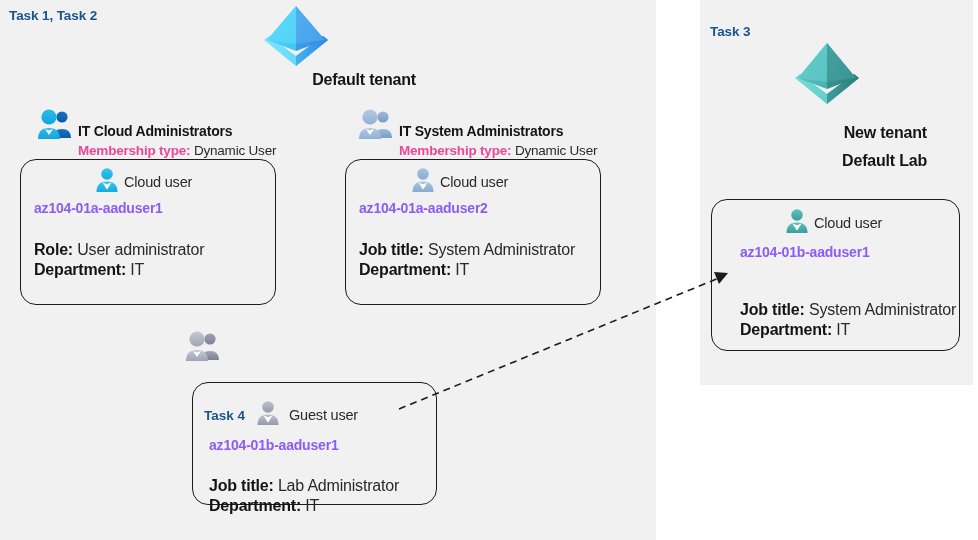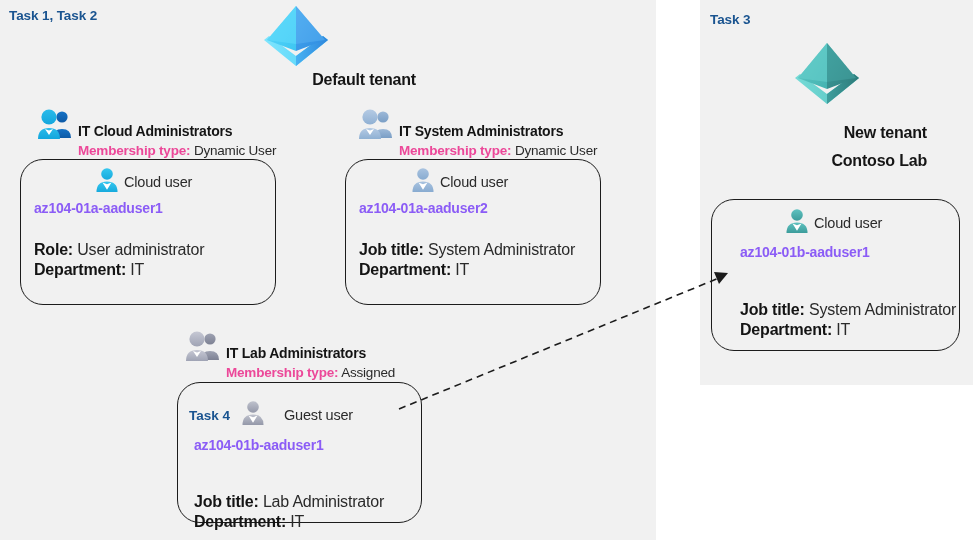--- a/index.html
+++ b/index.html
@@ -62,21 +62,21 @@
     white-space: nowrap;
     line-height: 20px;
     letter-spacing: -0.2px;
   }
   .group-sub b { color: #ec4899; font-weight: bold; }
 
   
   .card {
     position: absolute;
     border: 1.4px solid #1c1c1c;
-    border-radius: 23px;
+    border-radius: 16px;
     background: transparent;
     box-sizing: border-box;
   }
   .card-head {
     position: absolute;
     display: flex;
     align-items: center;
     gap: 5px;
     white-space: nowrap;
   }
@@ -119,21 +119,21 @@
 </head>
 <body>
 
 <div id="canvas">
 
   <div class="panel" id="panel-left"></div>
   <div class="panel" id="panel-right"></div>
 
   <div class="task-label" style="left:9px; top:8px;">Task 1, Task 2</div>
 
-  <div class="task-label" style="left:710px; top:12px;text-align:center;">Task 3</div>
+  <div class="task-label" style="left:710px; top:24px;text-align:center;">Task 3</div>
 
   <div class="tenant-icon" style="left:256px; top:0px;">
     <svg width="80" height="70" viewBox="0 0 80 70">
       <defs>
         <linearGradient id="blueL" x1="0" y1="0" x2="1" y2="1">
           <stop offset="0" stop-color="#5ad8fb"></stop>
             <stop offset="1" stop-color="#3ec6f2"></stop>
         </linearGradient>
         <linearGradient id="blueR" x1="0" y1="0" x2="1" y2="1">
           <stop offset="0" stop-color="#4aa8f0"></stop>
@@ -182,21 +182,21 @@
       </defs>
       <polygon points="41,68 9,42 14,38 41,58 68,38 73,42" fill="url(#tealBaseL)"></polygon>
       <polygon points="41,68 73,42 68,38 41,58" fill="url(#tealBaseR)"></polygon>
       <polygon points="41,7 12,42 41,53" fill="url(#tealL)"></polygon>
       <polygon points="41,7 70,42 41,53" fill="url(#tealR)"></polygon>
       <polygon points="41,7 12,42 41,46" fill="#66cfcb" opacity="0.6"></polygon>
       <polygon points="41,7 70,42 41,46" fill="#45a6a4" opacity="0.5"></polygon>
     </svg>
   </div>
   <div class="tenant-caption" style="left:727px; top:124px; width:200px;">New  tenant</div>
-  <div class="tenant-caption" style="left:727px; top:152px; width:200px;">Contoso Lab</div>
+  <div class="tenant-caption" style="left:727px; top:152px; width:200px;">Default Lab</div>
 
   <div class="group-block" style="left:36px; top:104px; width:320px; height:50px;">
     <span class="group-icon">
       <svg width="40" height="34" viewBox="0 0 40 34">
         <defs>
           <linearGradient id="g1a" x1="0" y1="0" x2="0" y2="1">
             <stop offset="0" stop-color="#2bbbea"></stop>
               <stop offset="1" stop-color="#13a6dd"></stop>
           </linearGradient>
           <linearGradient id="g1b" x1="0" y1="0" x2="0" y2="1">
@@ -304,46 +304,42 @@
               <stop offset="1" stop-color="#7d8193"></stop>
           </linearGradient>
         </defs>
         <circle cx="26" cy="9" r="5.6" fill="url(#g3b)"></circle>
         <path d="M17 30 q0-9 9-9 q9 0 9 9 z" fill="url(#g3b)"></path>
         <circle cx="13" cy="9" r="7.6" fill="url(#g3a)"></circle>
         <path d="M2 31 q0-11 11-11 q11 0 11 11 z" fill="url(#g3a)"></path>
         <path d="M9 21 l4 6 l4 -6 l-4 1.4 z" fill="#ffffff"></path>
       </svg>
     </span>
-    <div style="margin-left:42px;">
-      <div class="group-title">IT Lab Administrators</div>
-      <div class="group-sub"><b>Membership type:</b> <span>Assigned</span></div>
-    </div>
-  </div>
-
-  <div class="card" style="left:177px; top:382px; width:245px; height:141px;">
+  </div>
+
+  <div class="card" style="left:192px; top:382px; width:245px; height:123px;">
     <div class="card-head" style="left:11px; top:17px;">
       <span class="task-inline">Task 4</span>
       <span>
         <svg width="24" height="26" viewBox="0 0 24 26">
           <defs>
             <linearGradient id="gu1" x1="0" y1="0" x2="0" y2="1">
               <stop offset="0" stop-color="#bfc2cd"></stop>
                 <stop offset="1" stop-color="#9498a9"></stop>
             </linearGradient>
           </defs>
           <circle cx="12" cy="7" r="5.8" fill="url(#gu1)"></circle>
           <path d="M1.5 25 q0-10.5 10.5-10.5 q10.5 0 10.5 10.5 z" fill="url(#gu1)"></path>
           <path d="M7.5 15.6 l4.5 7.2 l4.5 -7.2 l-4.5 1.6 z" fill="#ffffff"></path>
         </svg>
       </span>
-      <span class="kind" style="margin-left:14px;">Guest user</span>
+      <span class="kind" style="margin-left:4px;">Guest user</span>
     </div>
     <div class="card-name" style="left:16px; top:54px;">az104-01b-aaduser1</div>
-    <div class="card-props" style="left:16px; top:93px;margin-top:16px;">
+    <div class="card-props" style="left:16px; top:93px;">
       <div><b>Job title:</b> <span>Lab Administrator</span></div>
       <div><b>Department:</b> <span>IT</span></div>
     </div>
   </div>
 
   <div class="card" style="left:711px; top:199px; width:249px; height:152px;">
     <div class="card-head" style="left:73px; top:8px;">
       <span>
         <svg width="24" height="26" viewBox="0 0 24 26">
           <defs>

